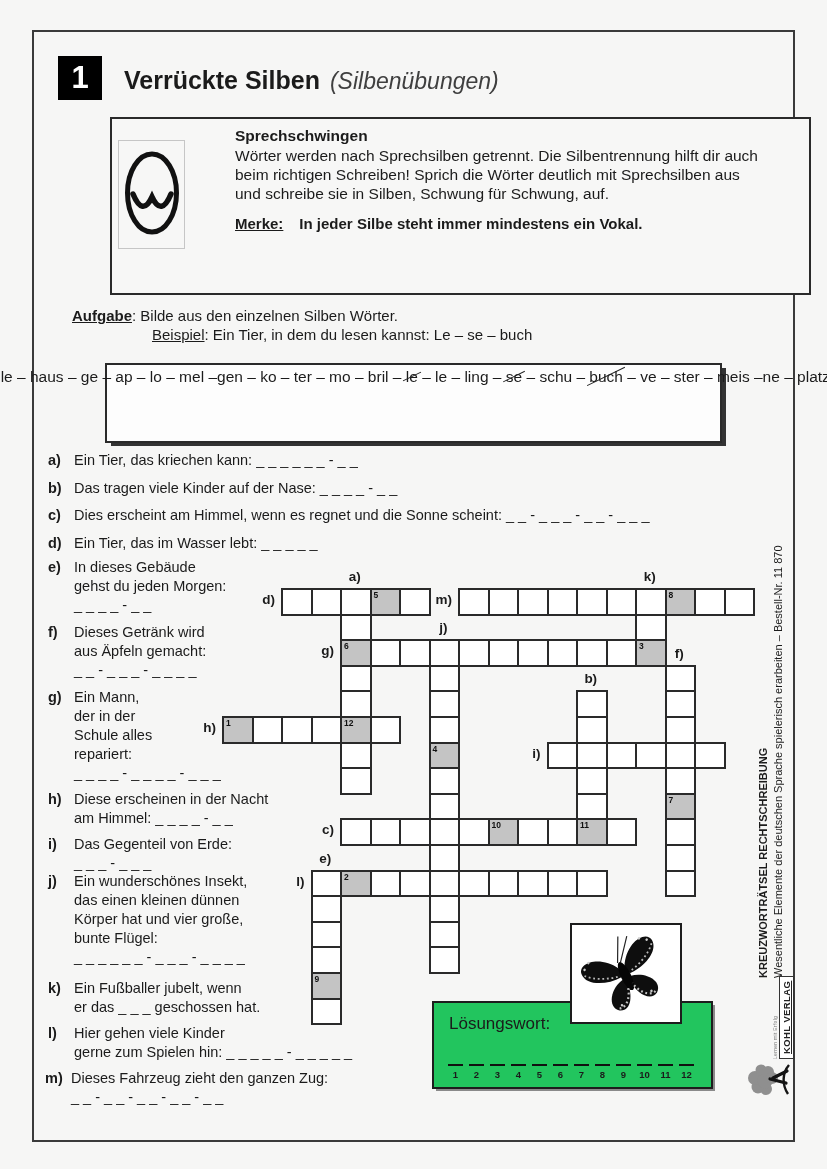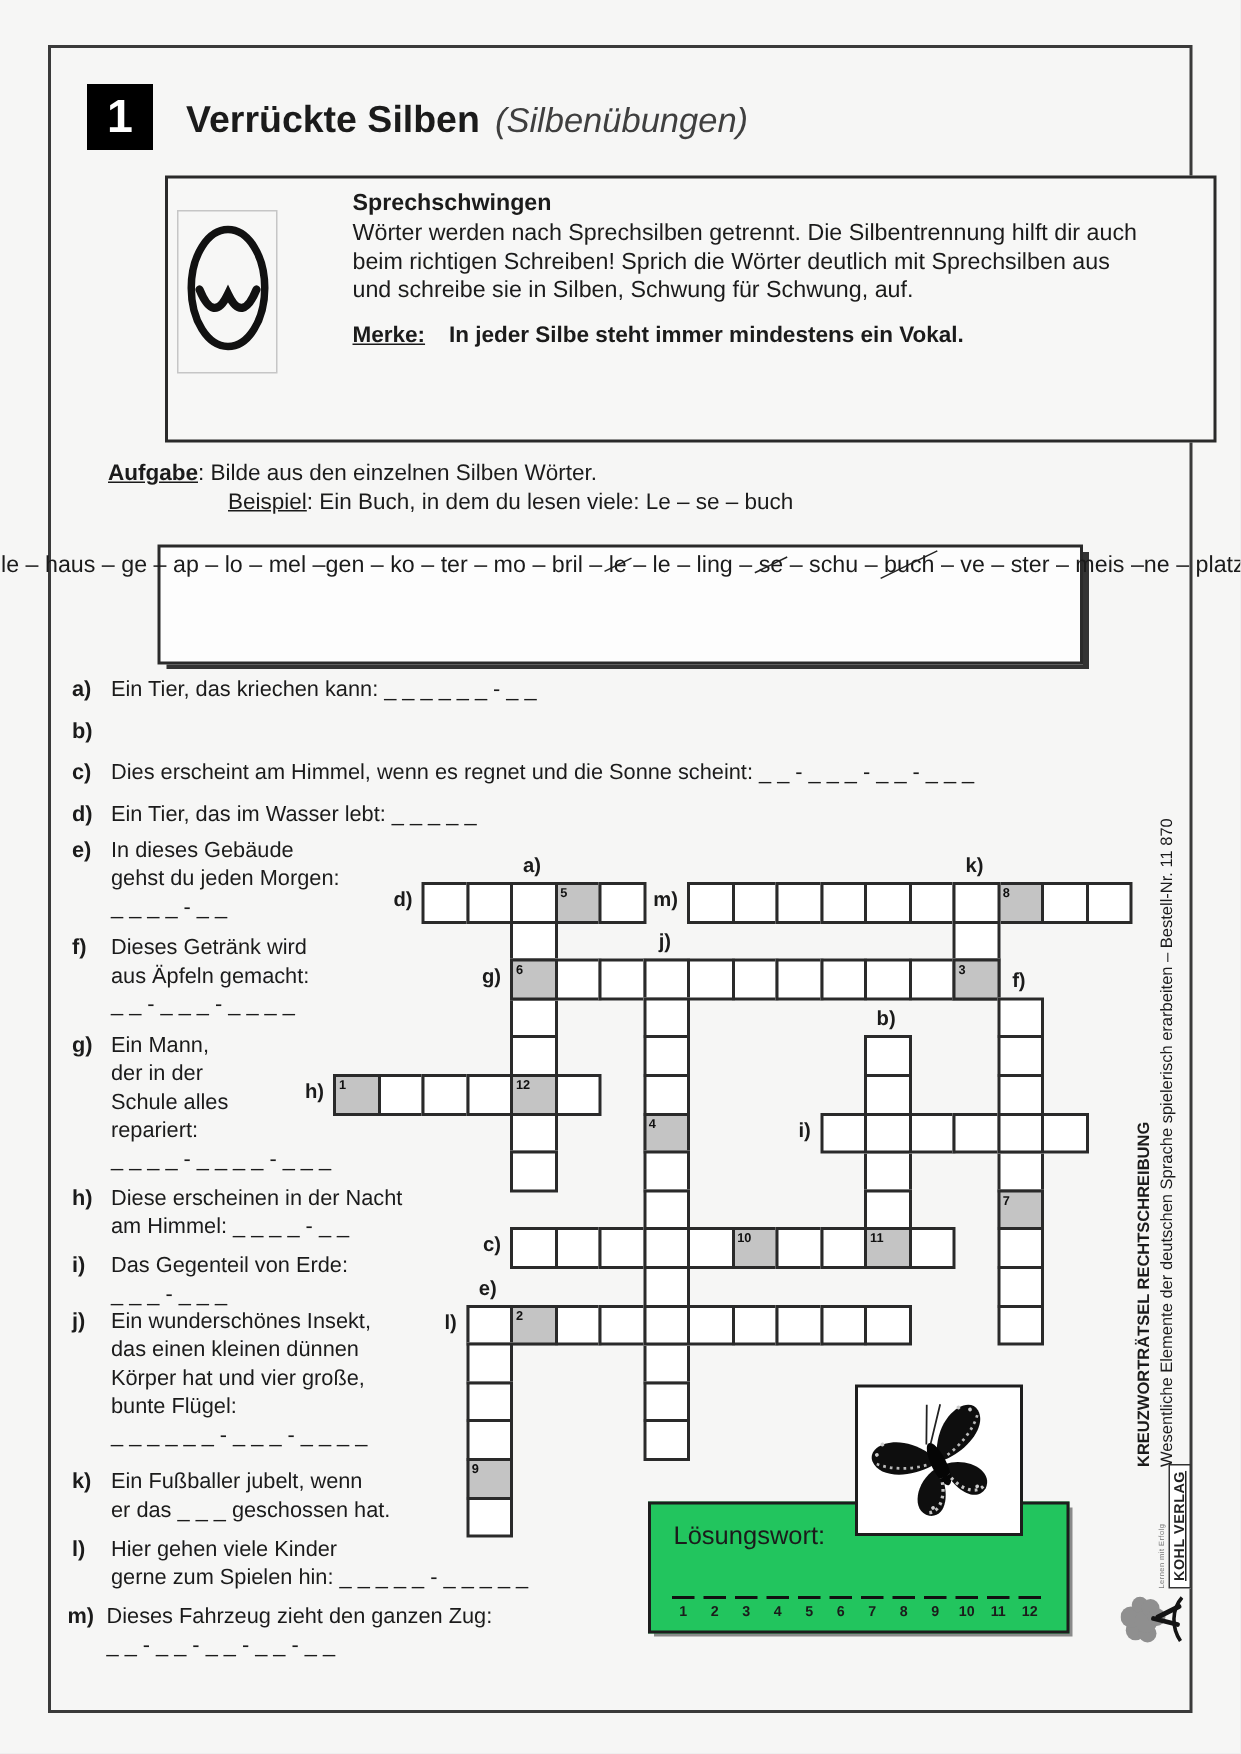--- a/index.html
+++ b/index.html
@@ -121,37 +121,38 @@
       </div>
     </div>
   </div>
 
   <div class="aufgabe">
     <div>
       <span class="u">Aufgabe</span><span>:</span>
       <span>Bilde aus den einzelnen Silben Wörter.</span>
     </div>
     <div class="aufgabe-line2">
-      <span class="u2">Beispiel</span><span>: Ein Buch, in dem du lesen viele:  Le – se – buch</span>
+      <span class="u2">Beispiel</span><span>: Ein Tier, in dem du lesen kannst:  Le – se – buch</span>
     </div>
   </div>
 
   <div class="syl-box">
       <div class="syl-line"><span>saft</span> – <span>re</span> – <span>bo</span> – <span>fisch</span> – <span>ter</span> – <span>tor</span> – <span>spiel</span> – <span>le</span> – <span>haus</span> – <span>ge</span> – <span>ap</span> – <span>lo</span> – <span>mel</span> –</div>
       <div class="syl-line"><span>gen</span> – <span>ko</span> – <span>ter</span> – <span>mo</span> – <span>bril</span> – <span class="struck">le</span> – <span>le</span> – <span>ling</span> – <span class="struck">se</span> – <span>schu</span> – <span class="struck">buch</span> – <span>ve</span> – <span>ster</span> – <span>meis</span> –</div>
       <div class="syl-line"><span>ne</span> – <span>platz</span> – <span>him</span> – <span>schmet</span> – <span>schlan</span> – <span>ti</span> – <span>gen</span> – <span>fel</span></div>
     </div>
 
   <div class="q-top">
       <div class="q-row">
         <span class="q-letter">a)</span>
         <span>Ein Tier, das kriechen kann: _ _ _ _ _ _ - _ _</span>
       </div>
       <div class="q-row">
         <span class="q-letter">b)</span>
+        <span>Das tragen viele Kinder auf der Nase: _ _ _ _ - _ _</span>
       </div>
       <div class="q-row">
         <span class="q-letter">c)</span>
         <span>Dies erscheint am Himmel, wenn es regnet und die Sonne scheint: _ _ - _ _ _ - _ _ - _ _ _</span>
       </div>
       <div class="q-row">
         <span class="q-letter">d)</span>
         <span>Ein Tier, das im Wasser lebt: _ _ _ _ _</span>
       </div>
     </div>

